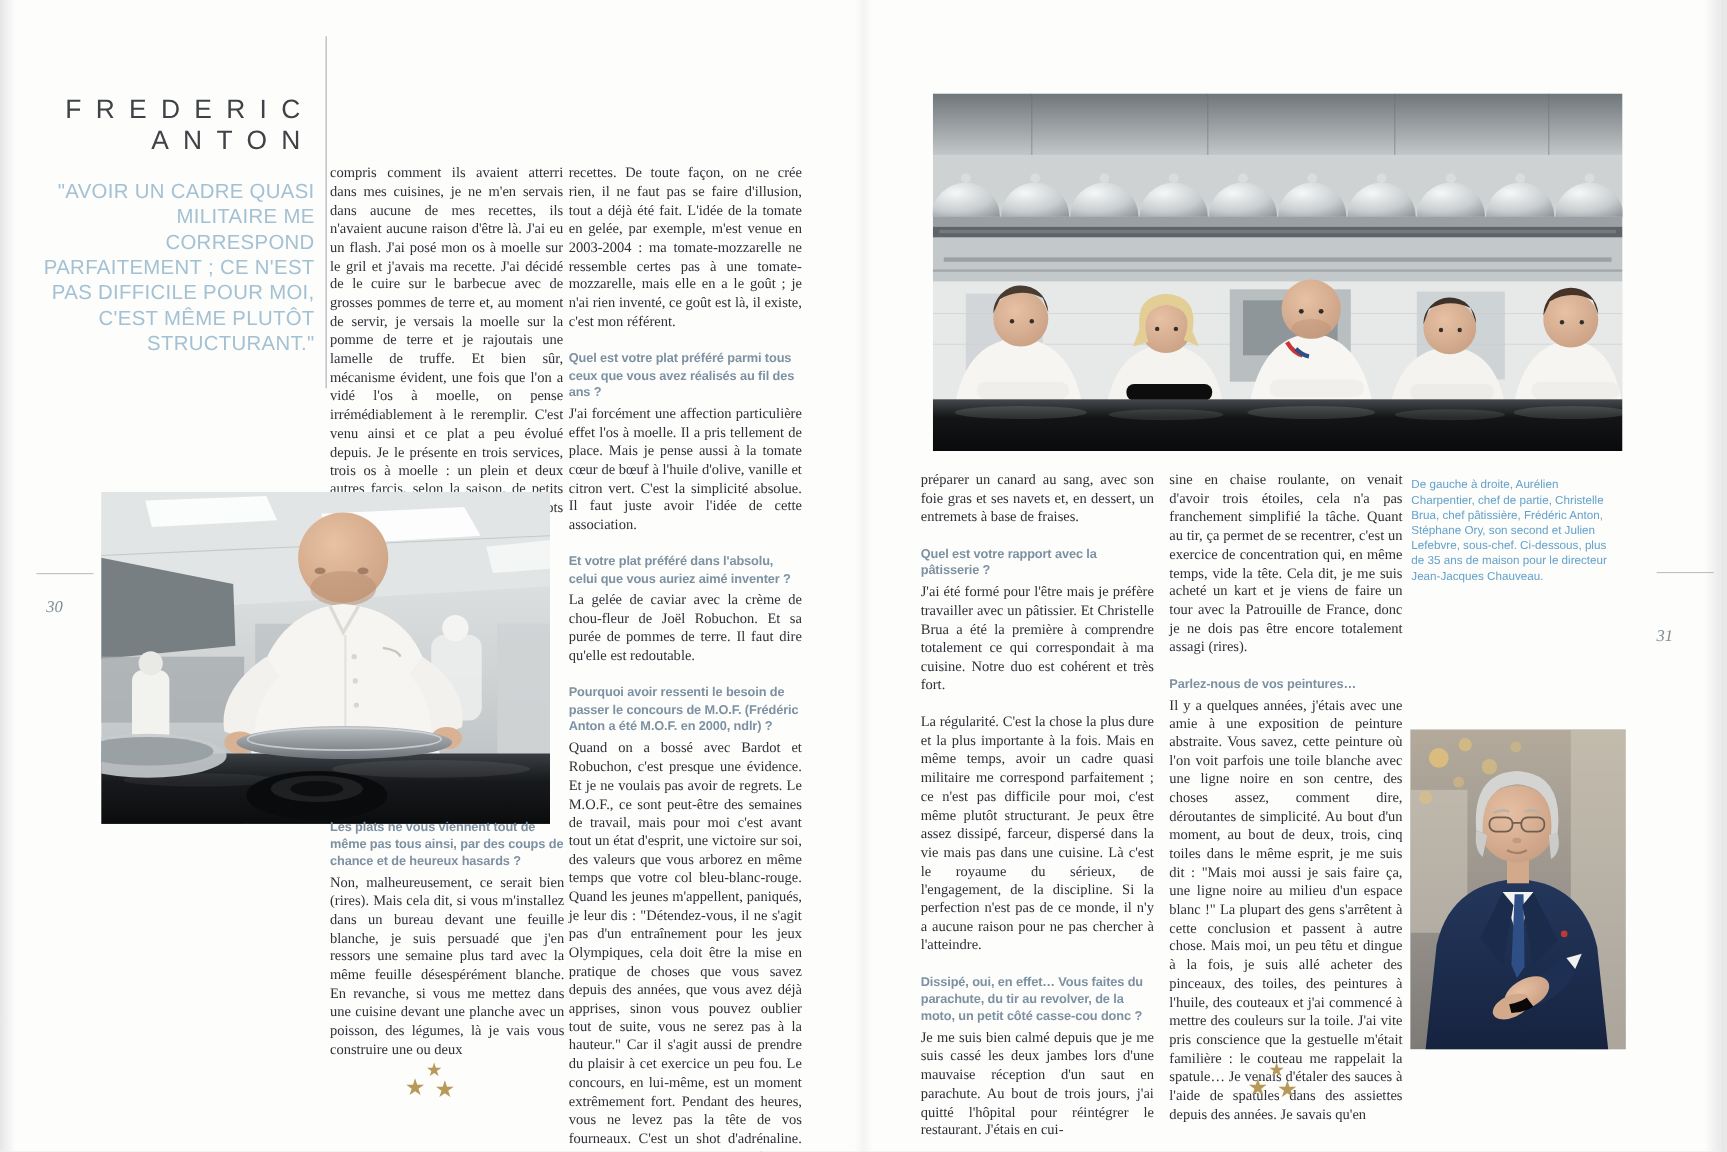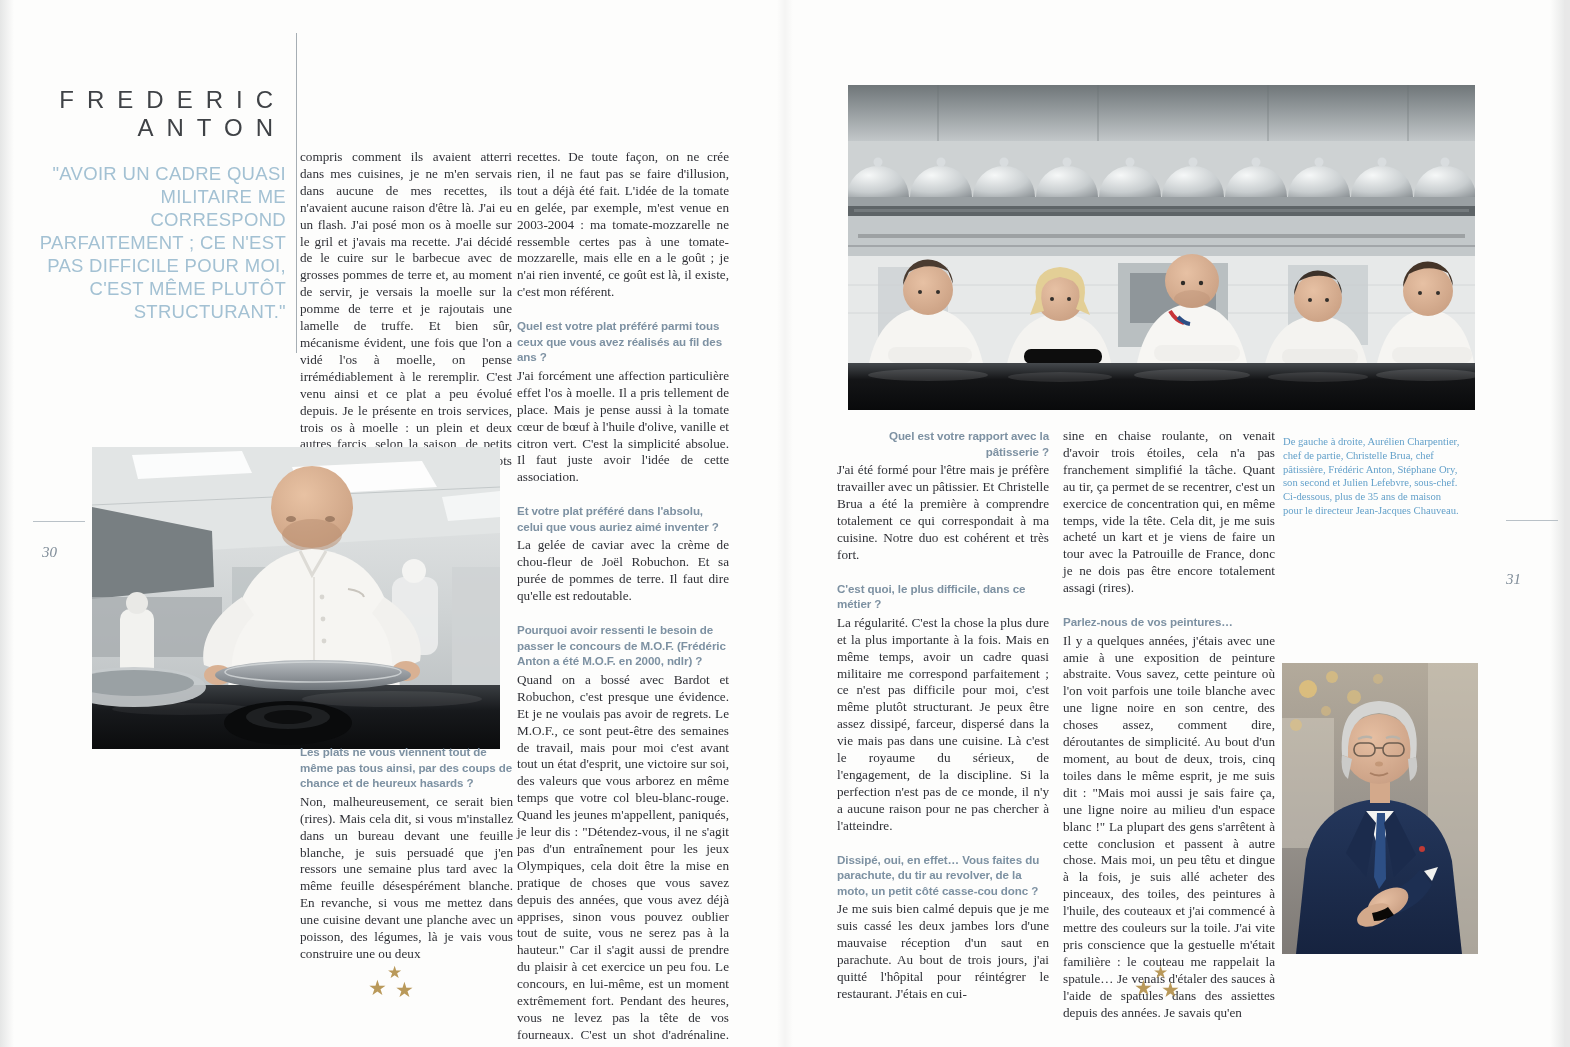--- a/index.html
+++ b/index.html
@@ -20,21 +20,21 @@
   .title{font-family:"Liberation Sans",sans-serif;font-weight:400;color:#3f4246;
     font-size:24px;line-height:28px;letter-spacing:13px;text-align:right;margin-right:-13px;}
   .vrule{width:1px;background:#a6aeb4;}
   .pull-quote{font-family:"Liberation Sans",sans-serif;font-weight:400;
     font-size:18.5px;line-height:23px;text-align:right;letter-spacing:.3px;}
   .body-col{font-size:13.2px;line-height:16.9px;text-align:justify;}
   .body-col p{margin:0 0 17px 0;}
   .body-col p:last-child{margin-bottom:0;}
   .subhead{font-family:"Liberation Sans",sans-serif;font-weight:700;
     font-size:11.6px;line-height:15.6px;text-align:left;margin:0 0 3px 0;letter-spacing:-.1px;}
-  .caption{font-family:Liberation Serif, serif;font-size:10.6px;line-height:13.8px;}
+  .caption{font-family:Liberation Sans, sans-serif;font-size:10.6px;line-height:13.8px;}
   .pageno{font-style:italic;font-size:15px;color:#7f8c98;}
   .pageno-rule{position:absolute;height:1px;background:#b9c1c7;width:52px;}
   .stars{width:72px;height:42px;}
   .stars span{position:absolute;line-height:1;}
   .star-top{left:21px;top:-2px;font-size:17px;}
   .star-bl{left:2px;top:12px;font-size:21px;}
   .star-br{left:29px;top:14px;font-size:21px;}
   figure{margin:0;}
 </style>
 </head>
@@ -297,23 +297,23 @@
       <ellipse cx="344" cy="290" rx="58" ry="6" fill="#ffffff" opacity=".12"></ellipse>
       <ellipse cx="470" cy="292" rx="50" ry="5" fill="#ffffff" opacity=".10"></ellipse>
       <ellipse cx="580" cy="290" rx="52" ry="6" fill="#ffffff" opacity=".12"></ellipse>
     </svg>
   </figure>
 
   <span class="pageno-rule abs" style="left:1506px;top:520px;"></span>
   <div class="abs pageno" style="left:1506px;top:524px;margin-top:47px;">31</div>
 
   <div class="abs body-col" style="left:837px;top:428px;width:212px;">
-    <h4 class="subhead" style="color:#7d91a2;text-align:right;">Quel est votre rapport avec la pâtisserie ?</h4>
+    <p>préparer un canard au sang, avec son foie gras et ses navets et, en dessert, un entremets à base de fraises.</p>
+    <h4 class="subhead" style="color:#7d91a2;">Quel est votre rapport avec la pâtisserie ?</h4>
     <p>J'ai été formé pour l'être mais je préfère travailler avec un pâtissier. Et Christelle Brua a été la première à comprendre totalement ce qui correspondait à ma cuisine. Notre duo est cohérent et très fort.</p>
-    <h4 class="subhead" style="color:#7d91a2;">C'est quoi, le plus difficile, dans ce métier ?</h4>
     <p>La régularité. C'est la chose la plus dure et la plus importante à la fois. Mais en même temps, avoir un cadre quasi militaire me correspond parfaitement ; ce n'est pas difficile pour moi, c'est même plutôt structurant. Je peux être assez dissipé, farceur, dispersé dans la vie mais pas dans une cuisine. Là c'est le royaume du sérieux, de l'engagement, de la discipline. Si la perfection n'est pas de ce monde, il n'y a aucune raison pour ne pas chercher à l'atteindre.</p>
     <h4 class="subhead" style="color:#7d91a2;">Dissipé, oui, en effet… Vous faites du parachute, du tir au revolver, de la moto, un petit côté casse-cou donc ?</h4>
     <p>Je me suis bien calmé depuis que je me suis cassé les deux jambes lors d'une mauvaise réception d'un saut en parachute. Au bout de trois jours, j'ai quitté l'hôpital pour réintégrer le restaurant. J'étais en cui-</p>
   </div>
 
   <div class="abs body-col" style="left:1063px;top:428px;width:212px;">
     <p>sine en chaise roulante, on venait d'avoir trois étoiles, cela n'a pas franchement simplifié la tâche. Quant au tir, ça permet de se recentrer, c'est un exercice de concentration qui, en même temps, vide la tête. Cela dit, je me suis acheté un kart et je viens de faire un tour avec la Patrouille de France, donc je ne dois pas être encore totalement assagi (rires).</p>
     <h4 class="subhead" style="color:#7d91a2;">Parlez-nous de vos peintures…</h4>
     <p>Il y a quelques années, j'étais avec une amie à une exposition de peinture abstraite. Vous savez, cette peinture où l'on voit parfois une toile blanche avec une ligne noire en son centre, des choses assez, comment dire, déroutantes de simplicité. Au bout d'un moment, au bout de deux, trois, cinq toiles dans le même esprit, je me suis dit : "Mais moi aussi je sais faire ça, une ligne noire au milieu d'un espace blanc !" La plupart des gens s'arrêtent à cette conclusion et passent à autre chose. Mais moi, un peu têtu et dingue à la fois, je suis allé acheter des pinceaux, des toiles, des peintures à l'huile, des couteaux et j'ai commencé à mettre des couleurs sur la toile. J'ai vite pris conscience que la gestuelle m'était familière : le couteau me rappelait la spatule… Je venais d'étaler des sauces à l'aide de spatules dans des assiettes depuis des années. Je savais qu'en</p>
   </div>

